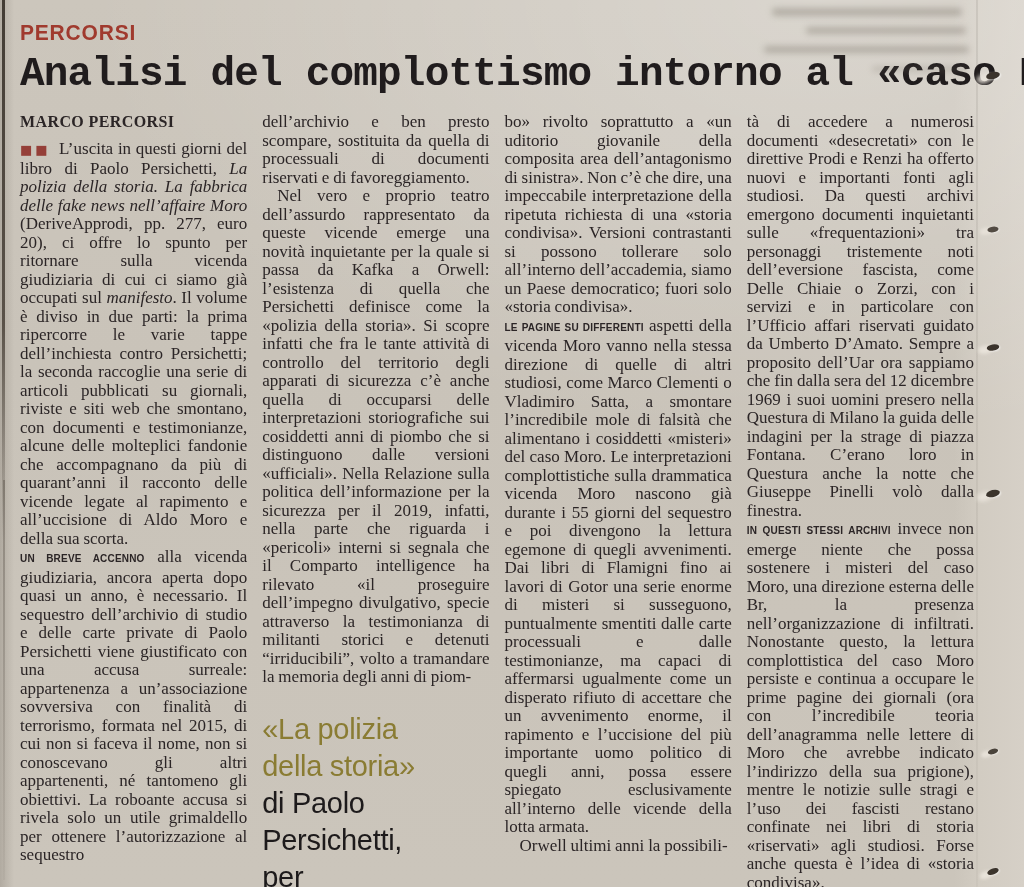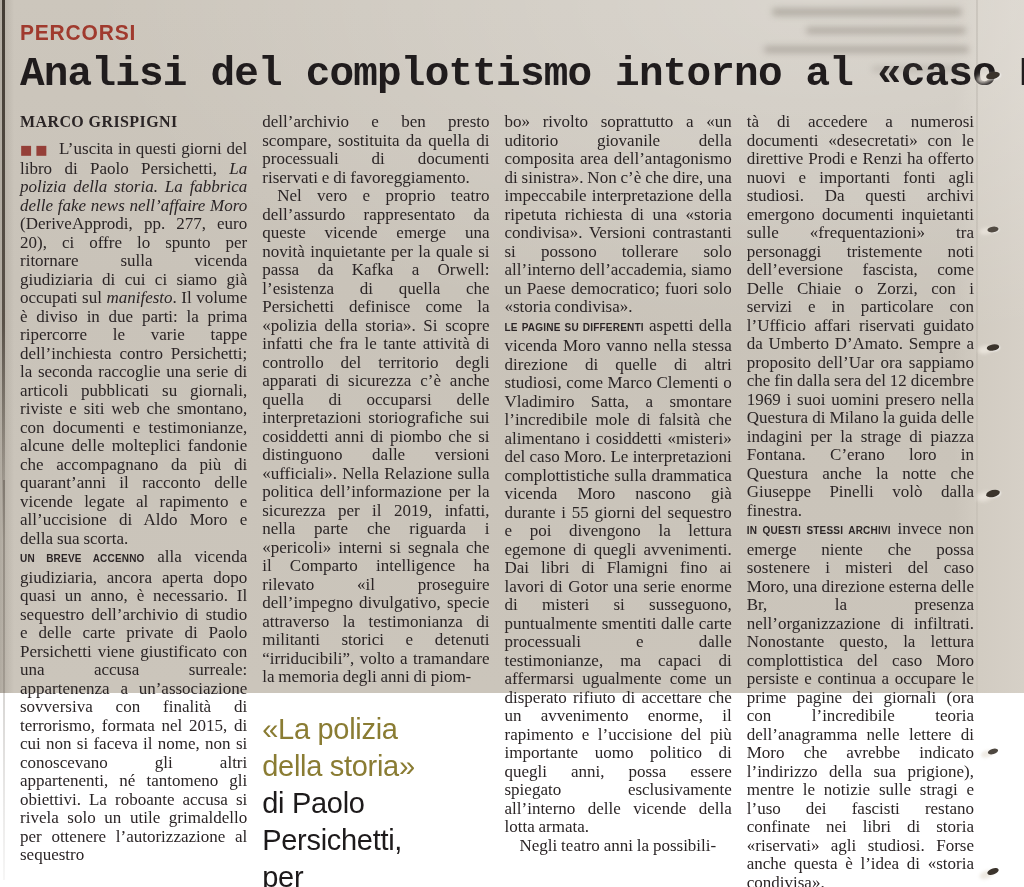--- a/index.html
+++ b/index.html
@@ -4,21 +4,21 @@
 <style>
   * { box-sizing: border-box; }
   html, body {
     margin: 0; padding: 0;
     width: 1024px; height: 887px;
     overflow: hidden;
     font-family: "Liberation Serif", serif;
   }
   .page {
     position: relative;
-    width: 1024px; height: 693px;
+    width: 1024px; height: 887px;
     background:
       radial-gradient(130% 90% at 80% 0%, rgba(255,255,255,0.28), rgba(255,255,255,0) 55%),
       linear-gradient(90deg, rgba(86,78,68,0.22) 0px, rgba(86,78,68,0.0) 14px),
       linear-gradient(270deg, #d6d0c7 0px, #d2ccc2 44px, rgba(210,204,194,0) 70px),
       linear-gradient(180deg, #ccc6bc 0%, #c9c3b9 40%, #cbc5bb 100%);
     color: #2b2526;
     padding: 20px 50px 0 20px;
   }
   
   .edge-left {
@@ -148,21 +148,21 @@
   <span class="hole h5"></span>
   <span class="hole h6"></span>
 
   <header>
     <div class="kicker">PERCORSI</div>
     <h1 class="headline">Analisi del complottismo intorno al «caso Moro»</h1>
   </header>
 
   <div class="cols">
     <div class="col">
-      <div class="byline">MARCO GRISPIGNI</div>
+      <div class="byline">MARCO PERCORSI</div>
       <div>
           <p class="para"><span class="sq">■■</span><span> L’uscita in questi giorni del libro di Paolo Persichetti, </span><span class="it">La polizia della storia. La fabbrica delle fake news nell’affaire Moro</span><span> (DeriveApprodi, pp. 277, euro 20), ci offre lo spunto per ritornare sulla vicenda giudiziaria di cui ci siamo già occupati sul </span><span class="it">manifesto</span><span>. Il volume è diviso in due parti: la prima ripercorre le varie tappe dell’inchiesta contro Persichetti; la seconda raccoglie una serie di articoli pubblicati su giornali, riviste e siti web che smontano, con documenti e testimonianze, alcune delle molteplici fandonie che accompagnano da più di quarant’anni il racconto delle vicende legate al rapimento e all’uccisione di Aldo Moro e della sua scorta.</span></p>
           <p class="para"><span class="lead">UN BREVE ACCENNO</span><span> alla vicenda giudiziaria, ancora aperta dopo quasi un anno, è necessario. Il sequestro dell’archivio di studio e delle carte private di Paolo Persichetti viene giustificato con una accusa surreale: appartenenza a un’associazione sovversiva con finalità di terrorismo, formata nel 2015, di cui non si faceva il nome, non si conoscevano gli altri appartenenti, né tantomeno gli obiettivi. La roboante accusa si rivela solo un utile grimaldello per ottenere l’autorizzazione al sequestro</span></p>
         </div>
     </div>
     <div class="col">
       <div>
           <p class="para"><span>dell’archivio e ben presto scompare, sostituita da quella di processuali di documenti riservati e di favoreggiamento.</span></p>
           <p class="para indent"><span>Nel vero e proprio teatro dell’assurdo rappresentato da queste vicende emerge una novità inquietante per la quale si passa da Kafka a Orwell: l’esistenza di quella che Persichetti definisce come la «polizia della storia». Si scopre infatti che fra le tante attività di controllo del territorio degli apparati di sicurezza c’è anche quella di occuparsi delle interpretazioni storiografiche sui cosiddetti anni di piombo che si distinguono dalle versioni «ufficiali». Nella Relazione sulla politica dell’informazione per la sicurezza per il 2019, infatti, nella parte che riguarda i «pericoli» interni si segnala che il Comparto intelligence ha rilevato «il proseguire dell’impegno divulgativo, specie attraverso la testimonianza di militanti storici e detenuti “irriducibili”, volto a tramandare la memoria degli anni di piom-</span></p>
         </div>
@@ -171,21 +171,21 @@
 della storia»</div>
         <div class="pq-attr">di Paolo
 Persichetti,
 per DeriveApprodi</div>
       </div>
     </div>
     <div class="col">
       <div>
           <p class="para"><span>bo» rivolto soprattutto a «un uditorio giovanile della composita area dell’antagonismo di sinistra». Non c’è che dire, una impeccabile interpretazione della ripetuta richiesta di una «storia condivisa». Versioni contrastanti si possono tollerare solo all’interno dell’accademia, siamo un Paese democratico; fuori solo «storia condivisa».</span></p>
           <p class="para"><span class="lead">LE PAGINE SU DIFFERENTI</span><span> aspetti della vicenda Moro vanno nella stessa direzione di quelle di altri studiosi, come Marco Clementi o Vladimiro Satta, a smontare l’incredibile mole di falsità che alimentano i cosiddetti «misteri» del caso Moro. Le interpretazioni complottistiche sulla drammatica vicenda Moro nascono già durante i 55 giorni del sequestro e poi divengono la lettura egemone di quegli avvenimenti. Dai libri di Flamigni fino ai lavori di Gotor una serie enorme di misteri si susseguono, puntualmente smentiti dalle carte processuali e dalle testimonianze, ma capaci di affermarsi ugualmente come un disperato rifiuto di accettare che un avvenimento enorme, il rapimento e l’uccisione del più importante uomo politico di quegli anni, possa essere spiegato esclusivamente all’interno delle vicende della lotta armata.</span></p>
-          <p class="para indent"><span>Negli teatro anni la possibili-</span></p>
+          <p class="para indent"><span>Orwell ultimi anni la possibili-</span></p>
         </div>
     </div>
     <div class="col">
       <div>
           <p class="para"><span>tà di accedere a numerosi documenti «desecretati» con le direttive Prodi e Renzi ha offerto nuovi e importanti fonti agli studiosi. Da questi archivi emergono documenti inquietanti sulle «frequentazioni» tra personaggi tristemente noti dell’eversione fascista, come Delle Chiaie o Zorzi, con i servizi e in particolare con l’Ufficio affari riservati guidato da Umberto D’Amato. Sempre a proposito dell’Uar ora sappiamo che fin dalla sera del 12 dicembre 1969 i suoi uomini presero nella Questura di Milano la guida delle indagini per la strage di piazza Fontana. C’erano loro in Questura anche la notte che Giuseppe Pinelli volò dalla finestra.</span></p>
           <p class="para"><span class="lead">IN QUESTI STESSI ARCHIVI</span><span> invece non emerge niente che possa sostenere i misteri del caso Moro, una direzione esterna delle Br, la presenza nell’organizzazione di infiltrati. Nonostante questo, la lettura complottistica del caso Moro persiste e continua a occupare le prime pagine dei giornali (ora con l’incredibile teoria dell’anagramma nelle lettere di Moro che avrebbe indicato l’indirizzo della sua prigione), mentre le notizie sulle stragi e l’uso dei fascisti restano confinate nei libri di storia «riservati» agli studiosi. Forse anche questa è l’idea di «storia condivisa».</span></p>
         </div>
     </div>
   </div>
 </div>

